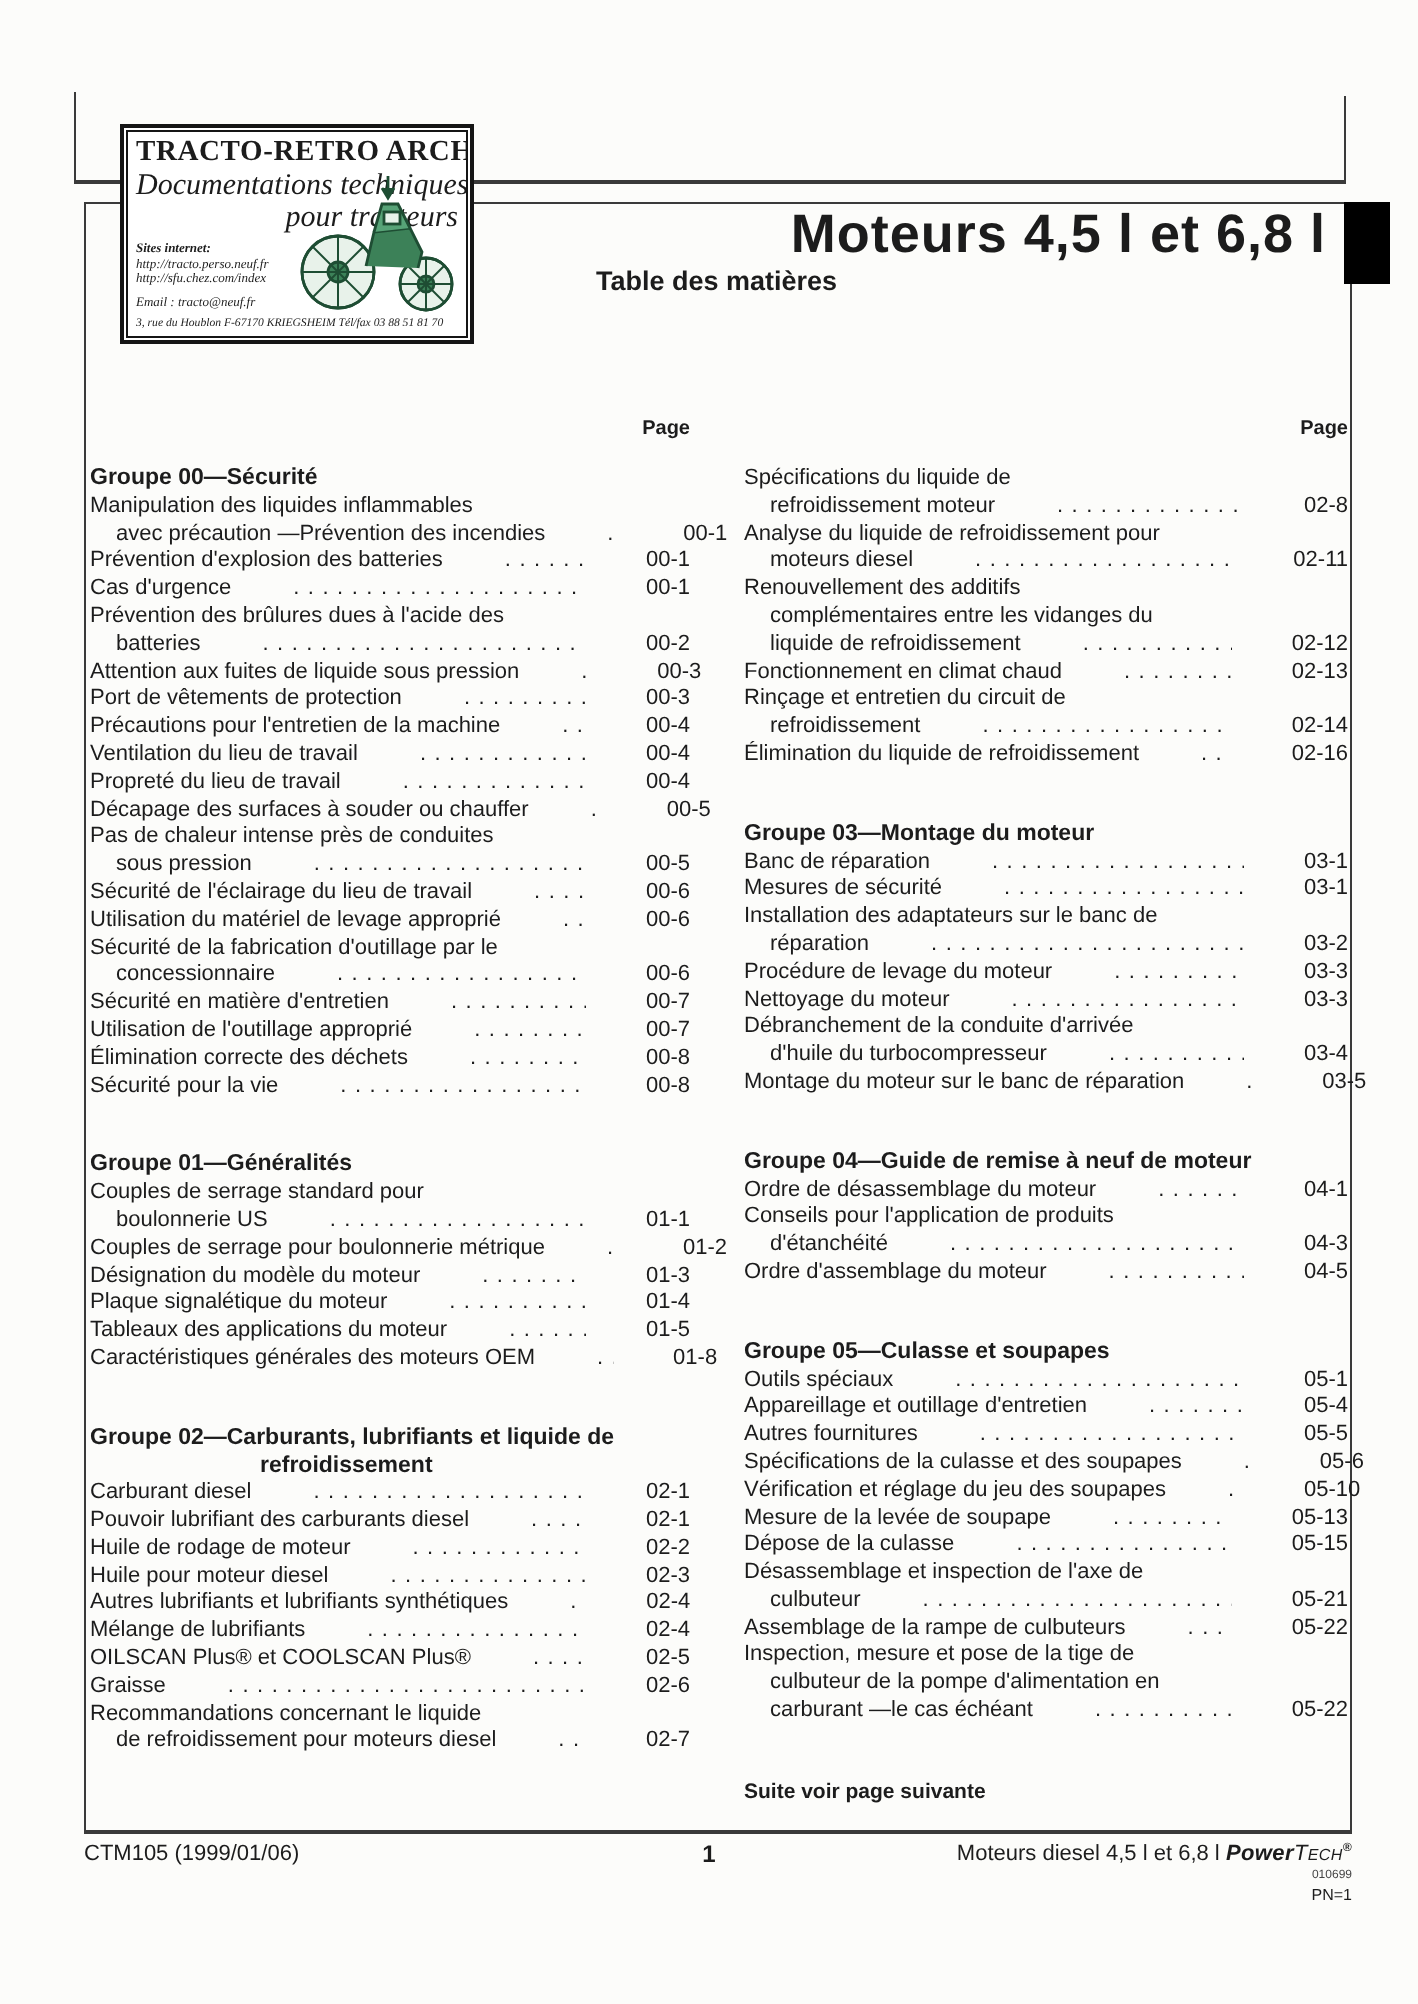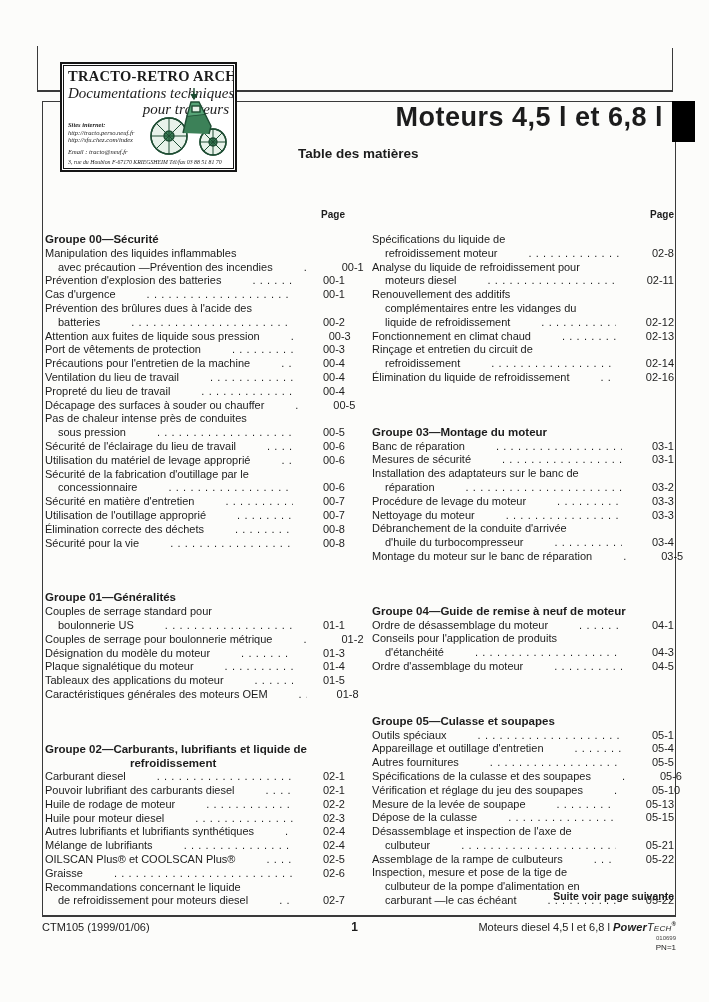--- a/index.html
+++ b/index.html
@@ -2,51 +2,51 @@
 <html><head>
 <meta charset="utf-8">
 <style>
   html,body{margin:0;padding:0;background:#e9e9e7;}
   .sheet{position:relative;width:709px;height:1002px;margin:0 auto;background:#fcfcfa;
          font-family:"Liberation Sans", sans-serif;color:#1c1c1c;overflow:hidden;}
   .rule{position:absolute;background:#3a3a3a;}
   
   .black-tab{position:absolute;left:672px;top:101px;width:23px;height:41px;background:#000;}
   .doc-title{position:absolute;top:102px;right:46px;font-size:27px;font-weight:700;letter-spacing:.5px;white-space:nowrap;}
-  .doc-subtitle{position:absolute;left:298px;top:146px;font-size:13.5px;font-weight:700;}
+  .doc-subtitle{position:absolute;left:298px;top:133px;font-size:13.5px;font-weight:700;}
   .pagecol{position:absolute;top:209px;font-size:10px;font-weight:700;text-align:right;}
   .pagecol.l{left:45px;width:300px;} .pagecol.r{left:372px;width:302px;}
   
   .logo{position:absolute;left:60px;top:62px;width:177px;height:110px;background:#fff;
         border:2.5px solid #151515;padding:1px;box-sizing:border-box;z-index:3;}
   .logo-inner{position:relative;border:1px solid #151515;width:100%;height:100%;box-sizing:border-box;
         padding:2px 4px;font-family:"Liberation Serif", serif;overflow:hidden;}
   .logo-name{font-size:14.5px;font-weight:600;letter-spacing:.3px;white-space:nowrap;}
   .logo-tag{font-size:15px;font-style:italic;line-height:16px;white-space:nowrap;text-align:right;}
   .logo-small{font-size:6.5px;font-style:italic;line-height:7.5px;white-space:nowrap;}
   .logo-small.b{font-weight:700;}
   .logo-gap{height:4px;}
   .logo-addr{position:absolute;left:4px;bottom:3px;font-size:5.8px;font-style:italic;white-space:nowrap;}
   .tractor{position:absolute;right:2px;bottom:8px;z-index:1;}
   
   .col{position:absolute;top:233px;font-size:11px;line-height:13.8px;}
   .col.left{left:45px;width:300px;}
   .col.right{left:372px;width:302px;}
-  .section{margin-top:41px;}
+  .section{margin-top:26px;}
   .section:first-child{margin-top:0;}
   .heading{font-weight:700;font-size:11.5px;}
   .heading .hline.cont{padding-left:85px;}
   .entry .line{white-space:nowrap;}
   .entry .cont{padding-left:13px;}
   .row{display:flex;align-items:flex-end;gap:28px;}
   .row .txt{white-space:pre;}
   .leader{flex:1;min-width:8px;overflow:hidden;white-space:nowrap;margin:0 2px 0 3px;}
   .leader::after{content:". . . . . . . . . . . . . . . . . . . . . . . . . . . . . . . . . . . . . . . . . . . . . . . . . . . . . . . . . .";letter-spacing:.6px;}
   .pg{white-space:pre;}
-  .cont-note{position:absolute;left:372px;top:890px;width:302px;text-align:right;
+  .cont-note{position:absolute;left:372px;top:890px;width:302px;text-align:left;
              font-size:10.5px;font-weight:700;}
   
   .foot-left{position:absolute;left:42px;top:921px;font-size:11px;}
   .foot-center{position:absolute;left:0;top:920px;width:709px;text-align:center;font-size:12px;font-weight:700;}
   .foot-right{position:absolute;right:33px;top:921px;font-size:11px;white-space:nowrap;}
   .brand{font-style:italic;font-weight:700;letter-spacing:.2px;}
   .brand .tech{font-weight:400;font-variant:small-caps;}
   .brand sup{font-size:6px;}
   .print-code{position:absolute;right:33px;top:935px;font-size:6px;color:#444;}
   .pn{position:absolute;right:33px;top:943px;font-size:8px;}

